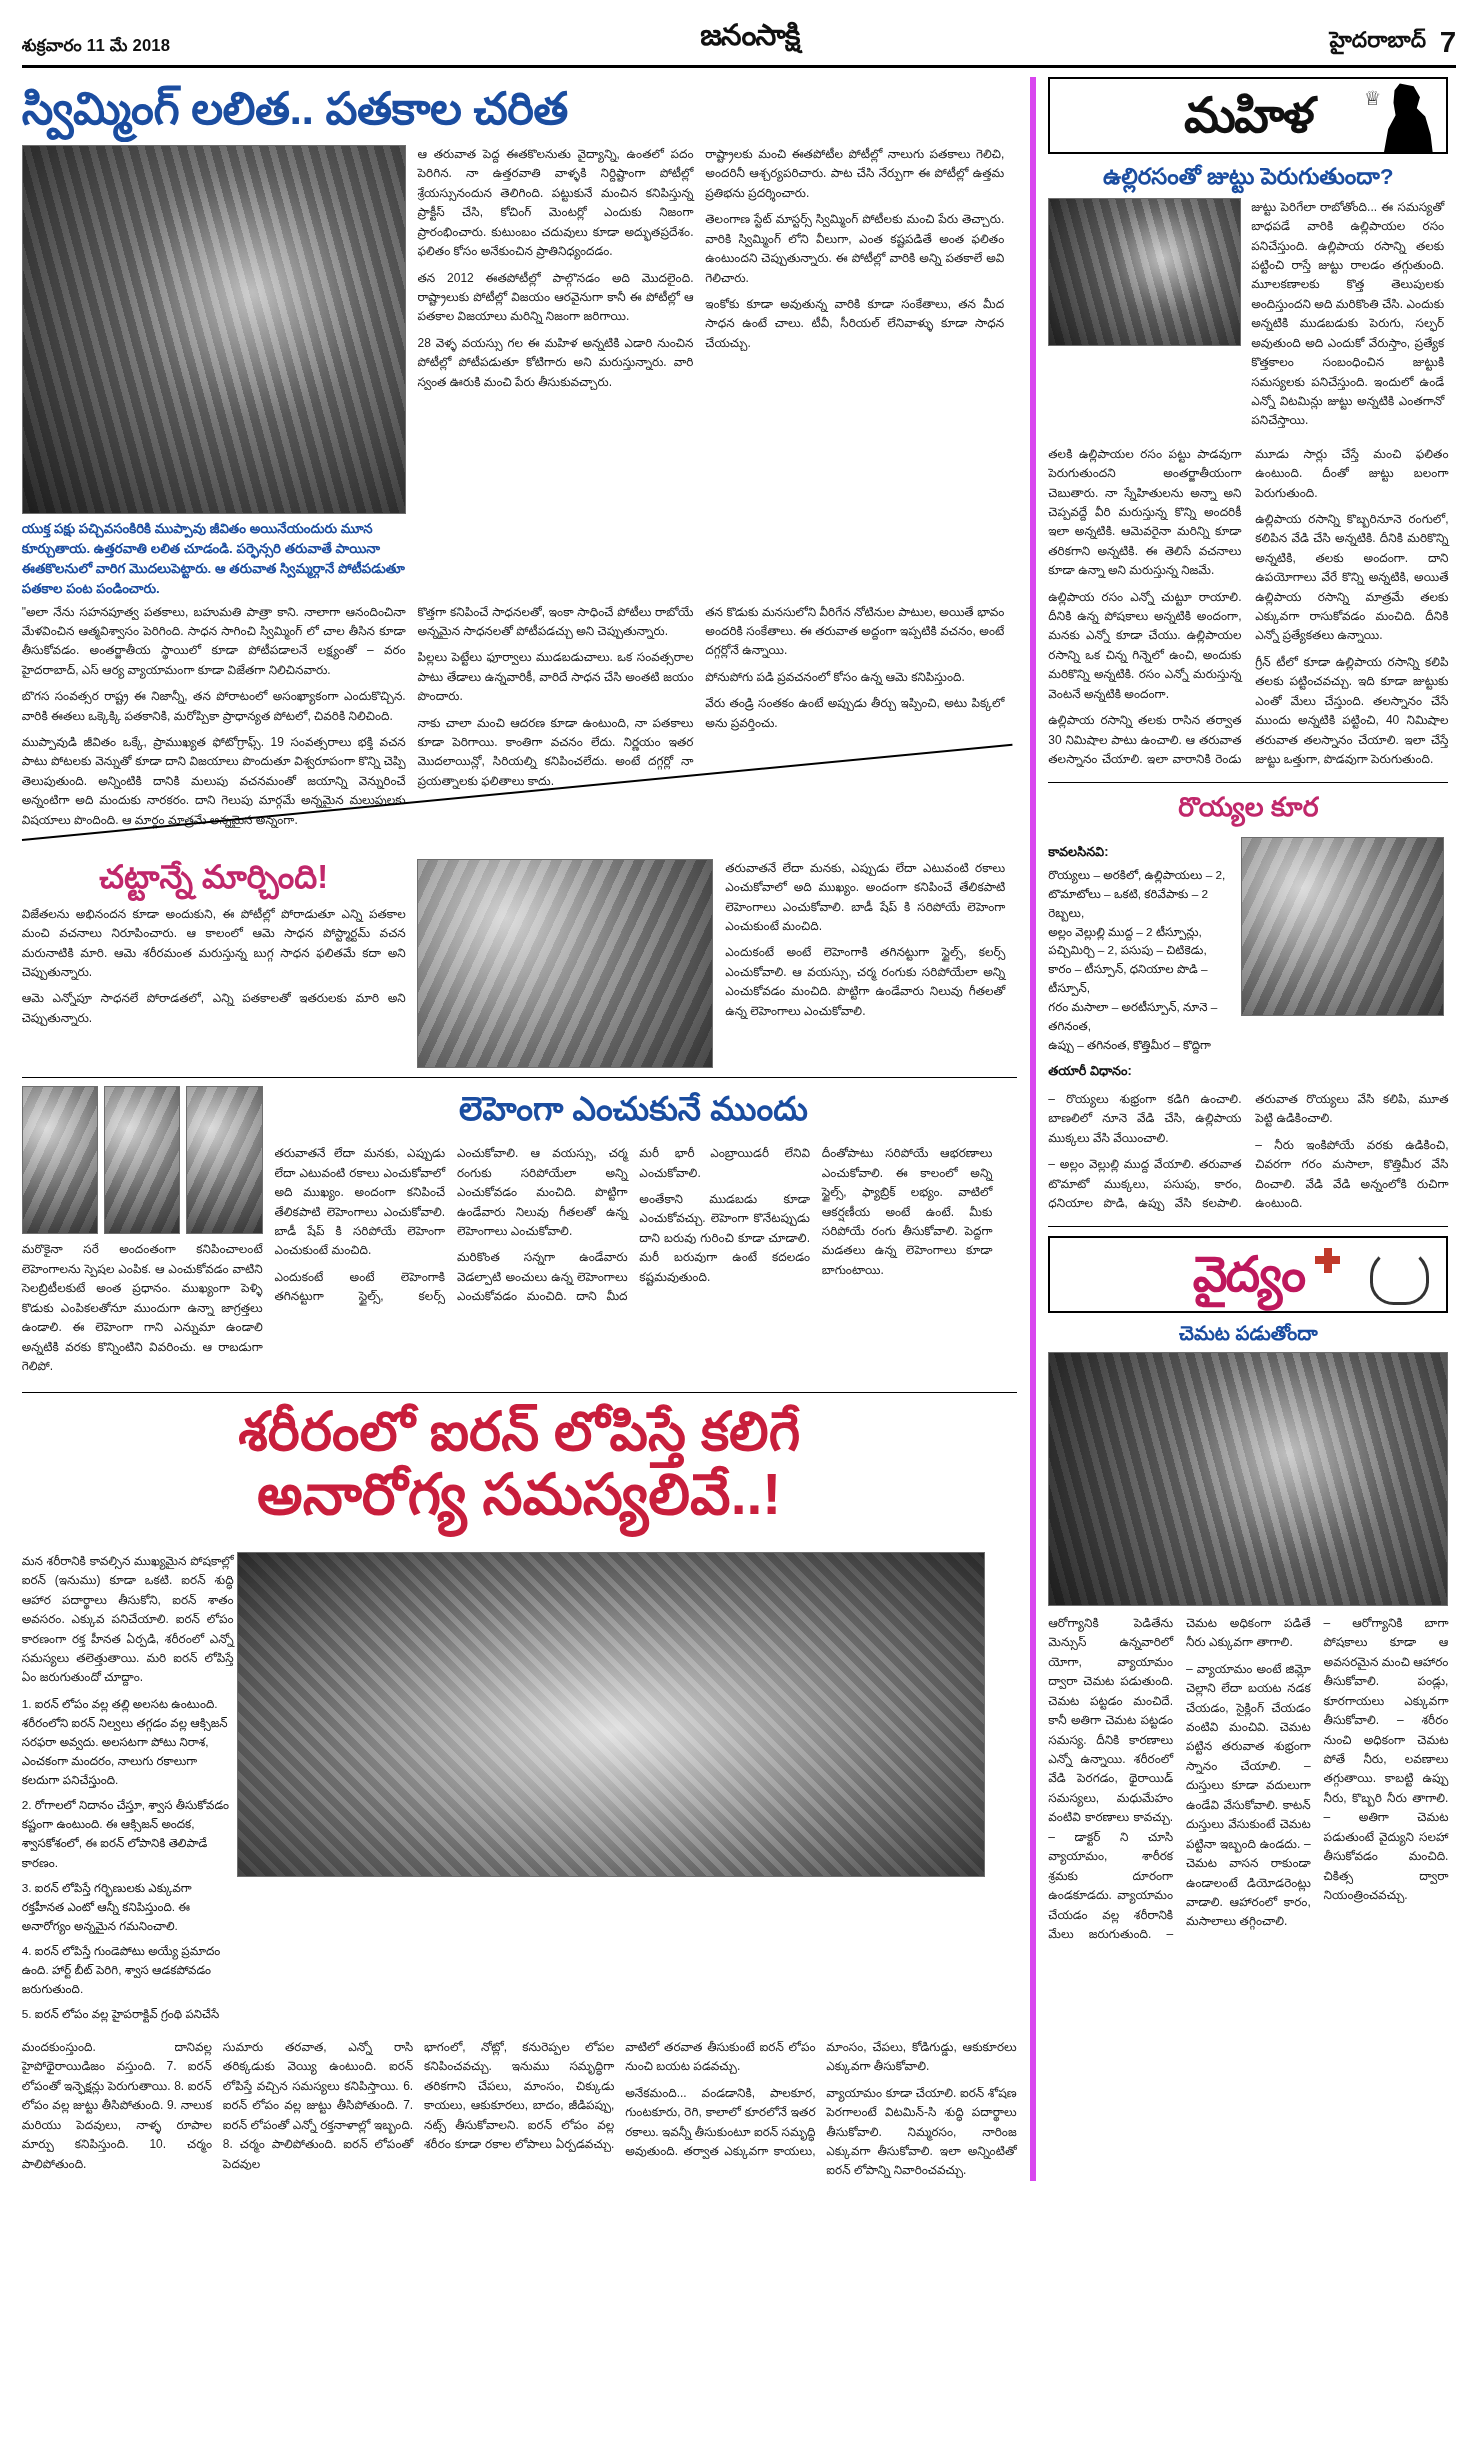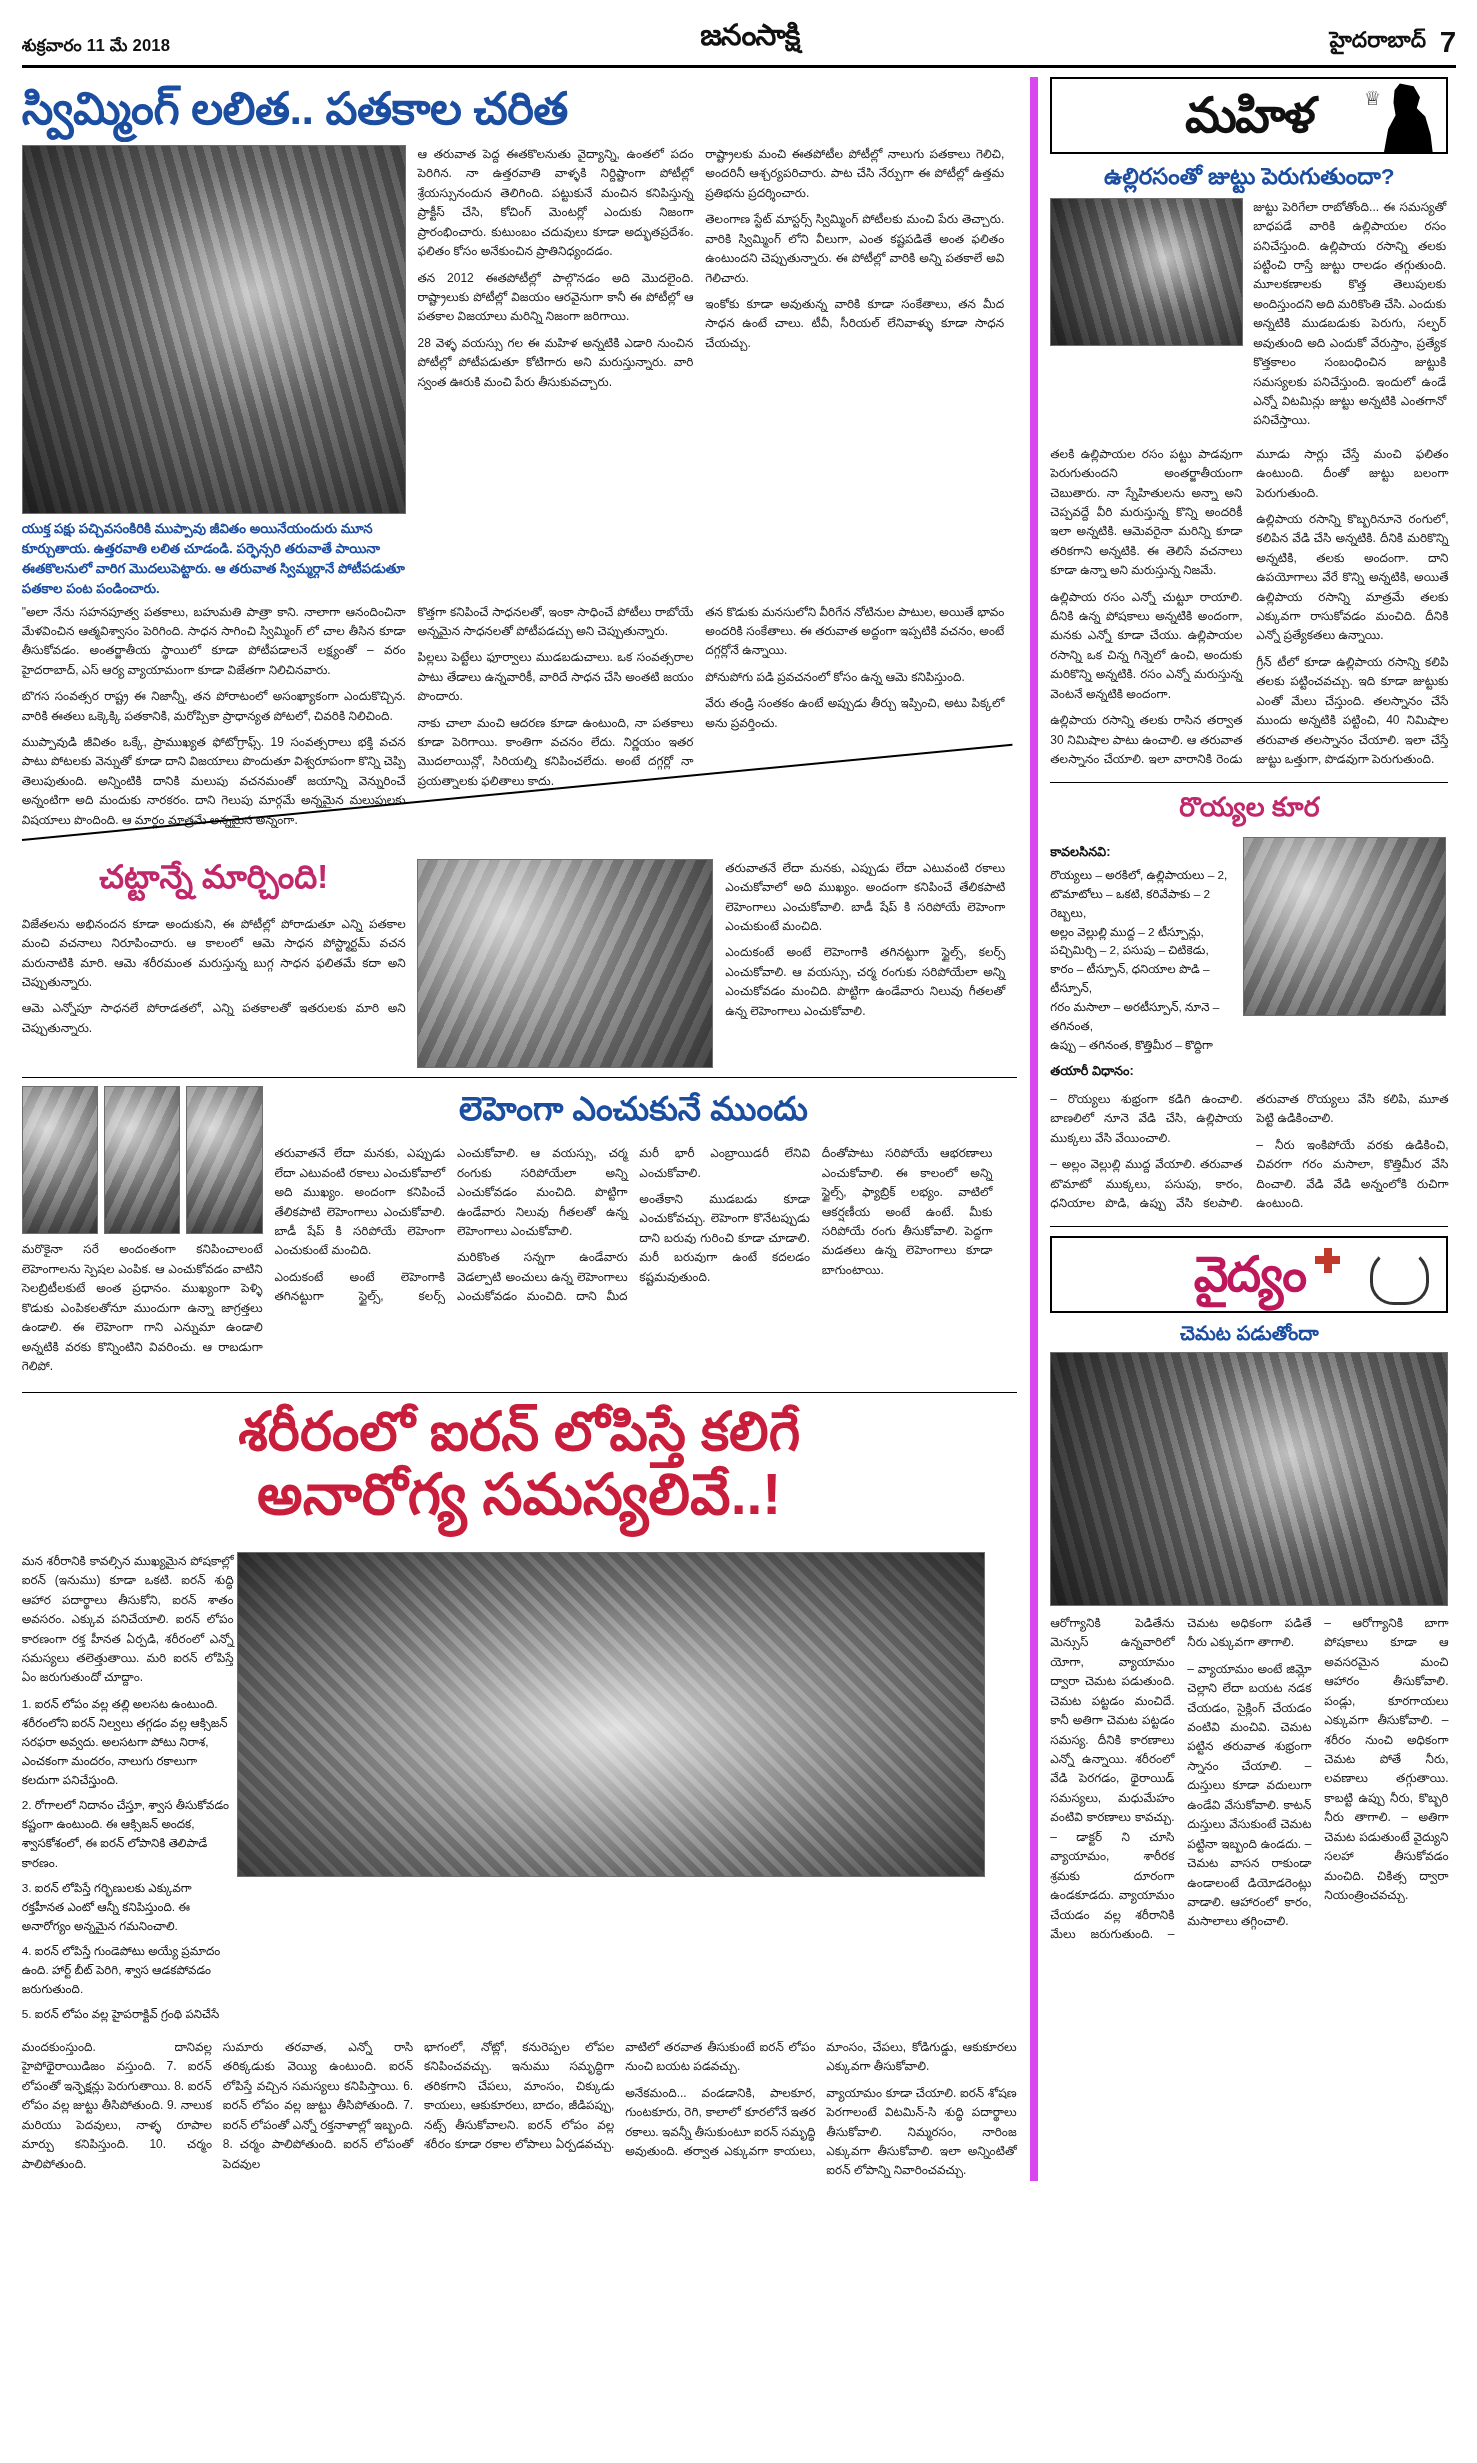--- a/index.html
+++ b/index.html
@@ -18,21 +18,21 @@
               border-bottom:3px solid #000; padding-bottom:5.9px; }
   .mh-date { font-size:16.7px; font-weight:bold; letter-spacing:0.2px; }
   .mh-logo { font-size:29.6px; font-weight:bold; letter-spacing:-1px; }
   .mh-right { display:flex; align-items:center; gap:13.8px; }
   .mh-city { font-size:21.7px; font-weight:bold; }
   .mh-page { font-size:29.6px; font-weight:bold; }
 
   
   .body-wrap { display:flex; gap:13.8px; margin-top:9.9px; }
   .left-col { width:995px; }
-  .right-col { width:418px; border-left:8px solid #d946ef; padding-left:11.8px; }
+  .right-col { width:418px; border-left:6px solid #d946ef; padding-left:11.8px; }
 
   
   .headline-main {
     font-size:45px; font-weight:bold; color:#1b4da0; line-height:1.15;
     letter-spacing:-0.5px; margin:5.9px 0 9.9px;
   }
 
   
   .photo {
     background:#9a9a9a;
@@ -191,21 +191,21 @@
         </div>
       </div>
 
       <div class="angled" style="height:13.8px; margin-top:2px;">
         <div class="slash"></div>
       </div>
 
       <div style="display:flex; gap:11.8px; margin-top:5.9px;">
         <div style="width:384px;">
           <div class="pink-script">చట్టాన్నే మార్చింది!</div>
-          <div class="tx" style="margin-top:11px;">
+          <div class="tx" style="margin-top:1px;">
             <p>విజేతలను అభినందన కూడా అందుకుని, ఈ పోటీల్లో పోరాడుతూ ఎన్ని పతకాల మంచి వచనాలు నిరూపించారు. ఆ కాలంలో ఆమె సాధన పోస్ట్మార్టమ్ వచన మరునాటికి మారి. ఆమె శరీరమంత మరుస్తున్న బుగ్గ సాధన ఫలితమే కదా అని చెప్పుతున్నారు.</p>
             <p>ఆమె ఎన్నోపూ సాధనలే పోరాడతలో, ఎన్ని పతకాలతో ఇతరులకు మారి అని చెప్పుతున్నారు.</p>
           </div>
         </div>
         <div style="width:296px;">
           <div class="photo" style="height:209px;"></div>
         </div>
         <div style="width:280px;" class="tx">
           <p>తరువాతనే లేదా మనకు, ఎప్పుడు లేదా ఎటువంటి రకాలు ఎంచుకోవాలో అది ముఖ్యం. అందంగా కనిపించే తేలికపాటి లెహెంగాలు ఎంచుకోవాలి. బాడీ షేప్ కి సరిపోయే లెహెంగా ఎంచుకుంటే మంచిది.</p>
           <p>ఎందుకంటే అంటే లెహెంగాకి తగినట్టుగా స్టైల్స్, కలర్స్ ఎంచుకోవాలి. ఆ వయస్సు, చర్మ రంగుకు సరిపోయేలా అన్ని ఎంచుకోవడం మంచిది. పొట్టిగా ఉండేవారు నిలువు గీతలతో ఉన్న లెహెంగాలు ఎంచుకోవాలి.</p>

